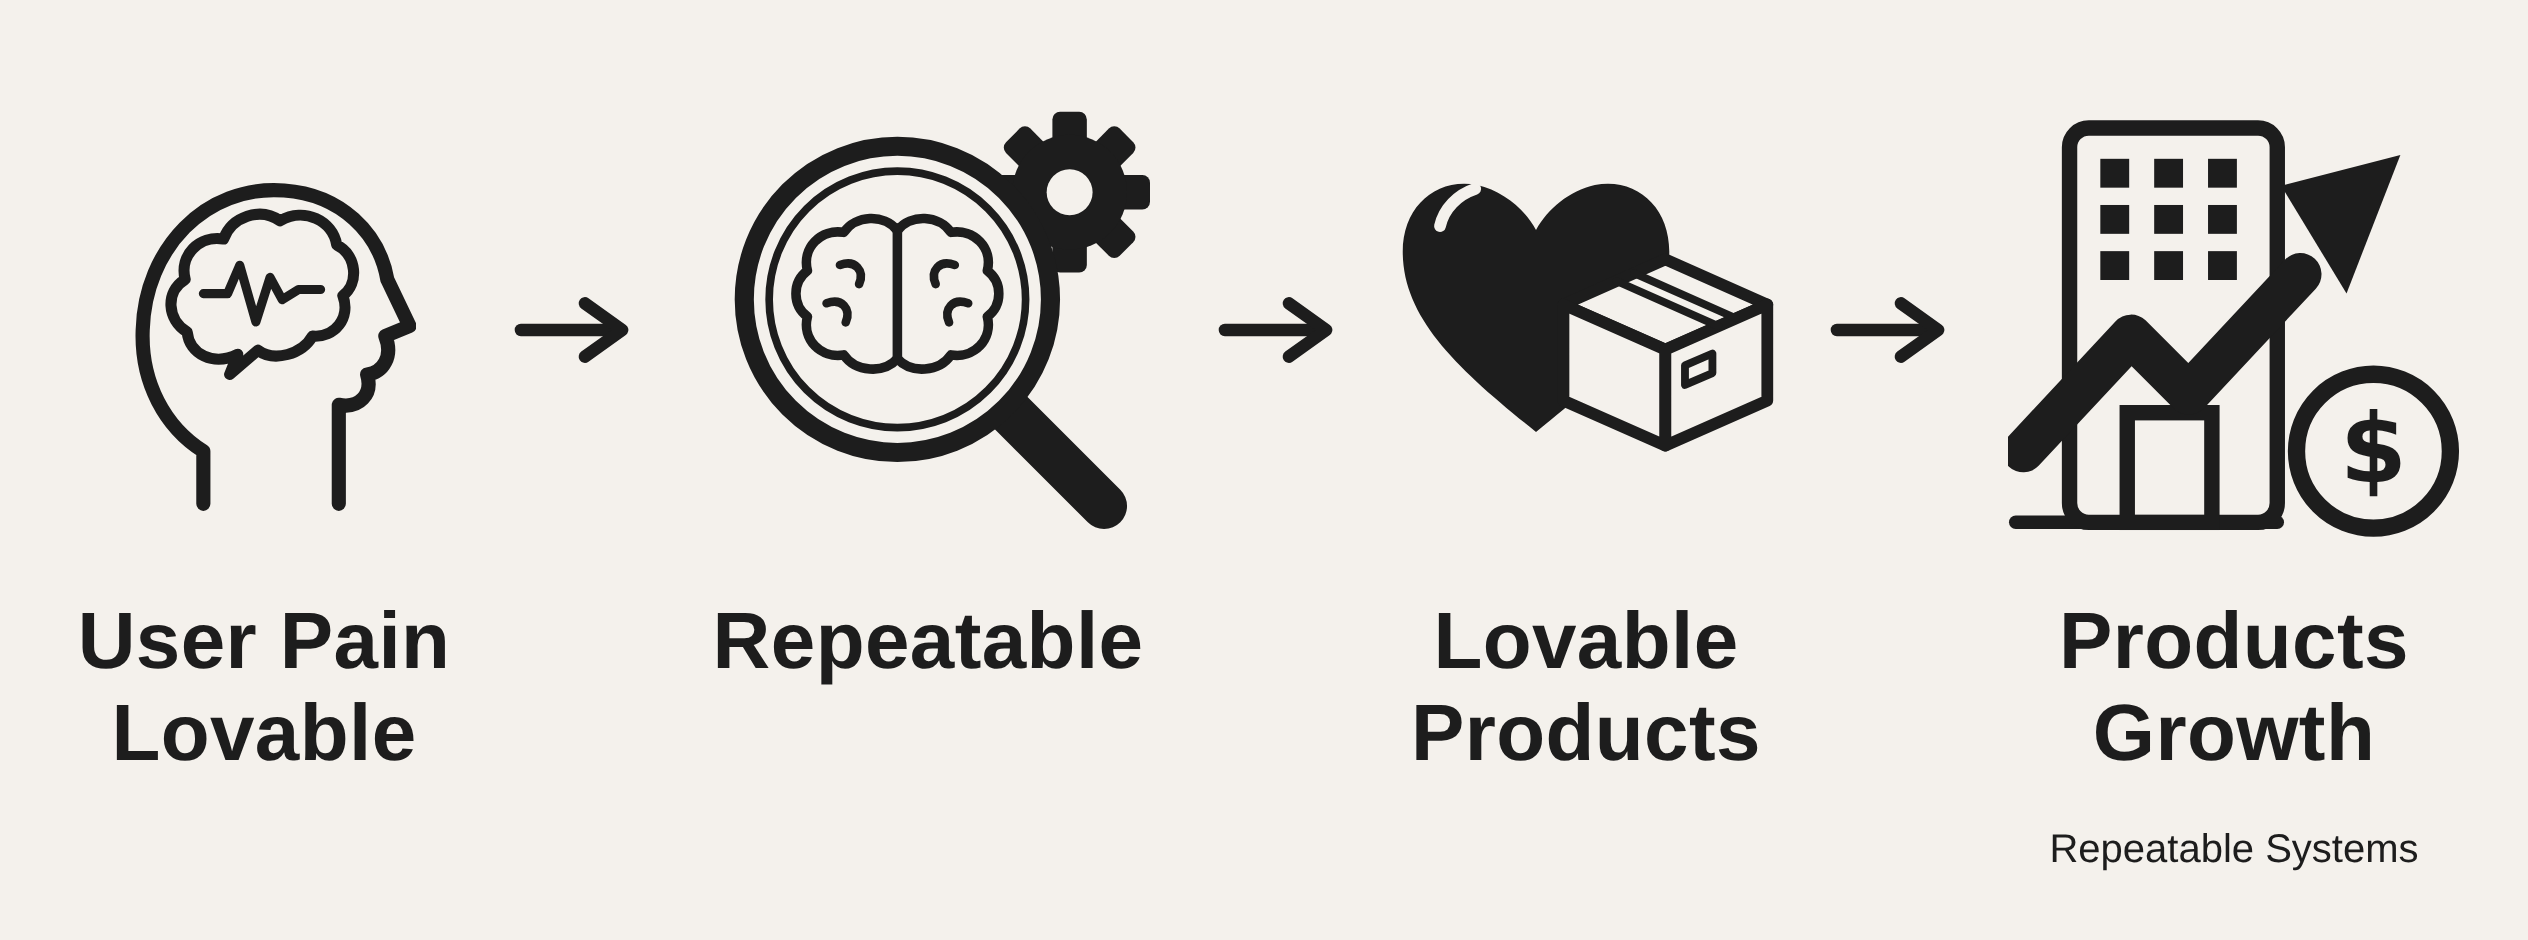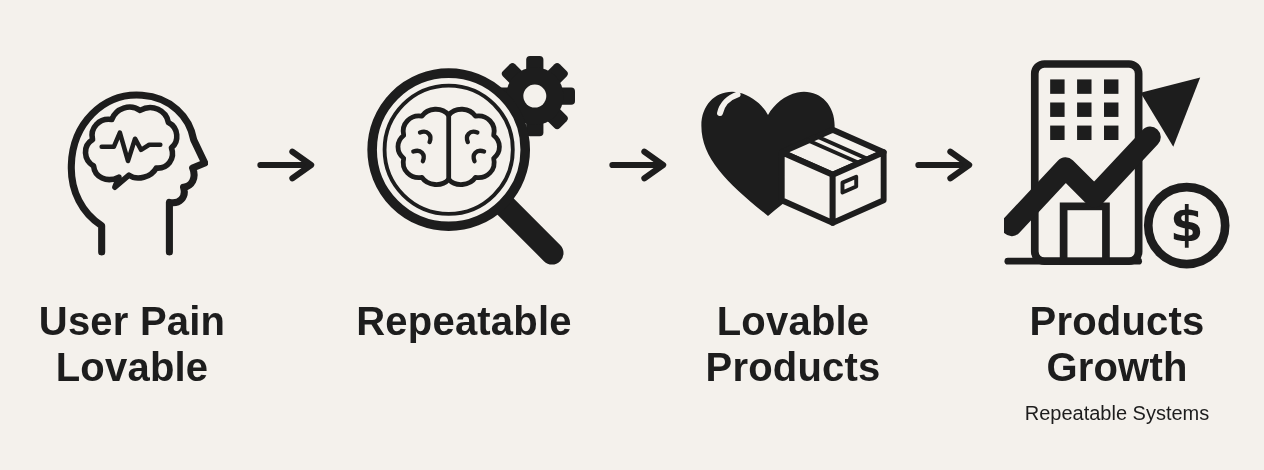--- a/index.html
+++ b/index.html
@@ -15,21 +15,21 @@
     display:flex;align-items:flex-start;justify-content:space-between;
     padding:46px 26px 0;height:100%;box-sizing:border-box;
   }
   .step{display:flex;flex-direction:column;align-items:center;}
   .s1{width:212px;} .s2{width:252px;} .s3{width:206px;} .s4{width:242px;}
   .icon-box{height:238px;display:flex;align-items:center;justify-content:center;}
   .label{
     font-weight:bold;font-size:40px;line-height:46px;
     text-align:center;margin-top:14px;letter-spacing:.2px;
   }
-  .sublabel{font-size:20px;margin-top:12px;text-align:center;}
+  .sublabel{font-size:20px;margin-top:24px;text-align:center;}
   .arrow-wrap{height:238px;display:flex;align-items:center;}
   svg{display:block;}
   .icon{color:var(--ink);}
   .bgfill{fill:var(--bg);}
   .bgstroke{stroke:var(--bg);}
 </style>
 </head>
 <body>
 
 <div class="diagram">

